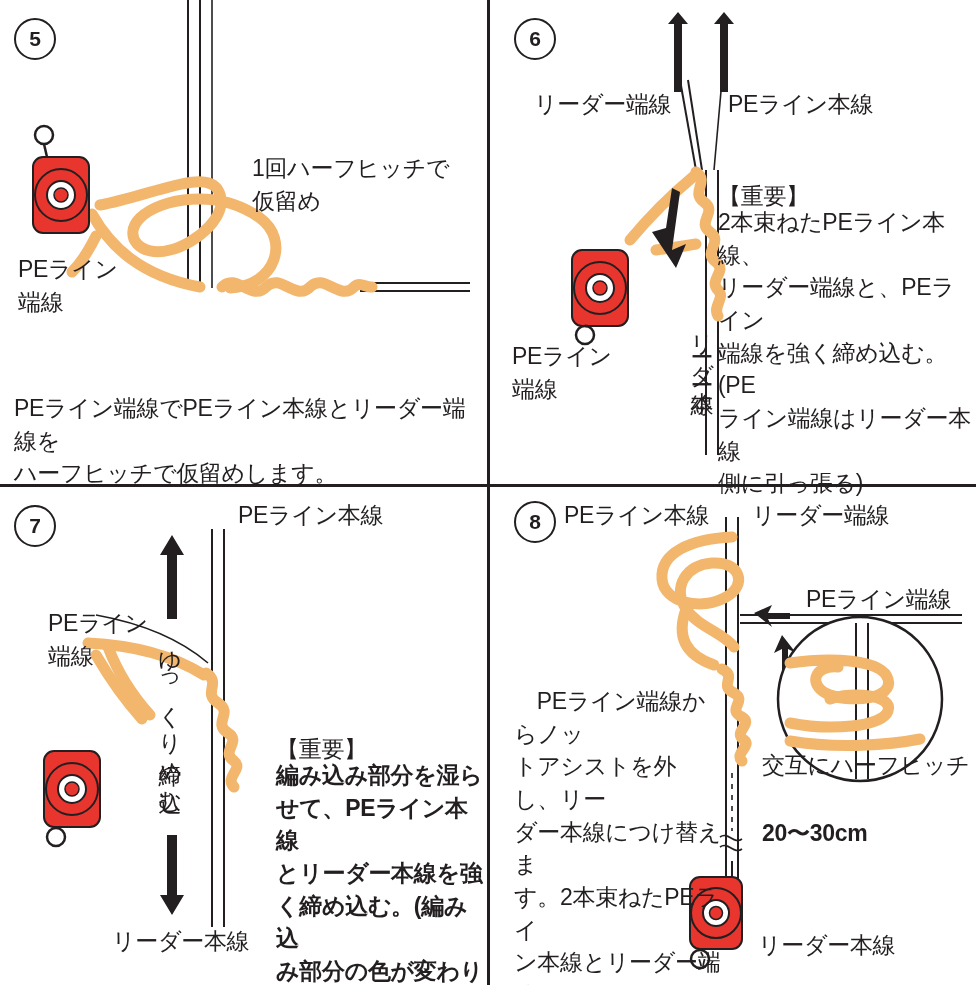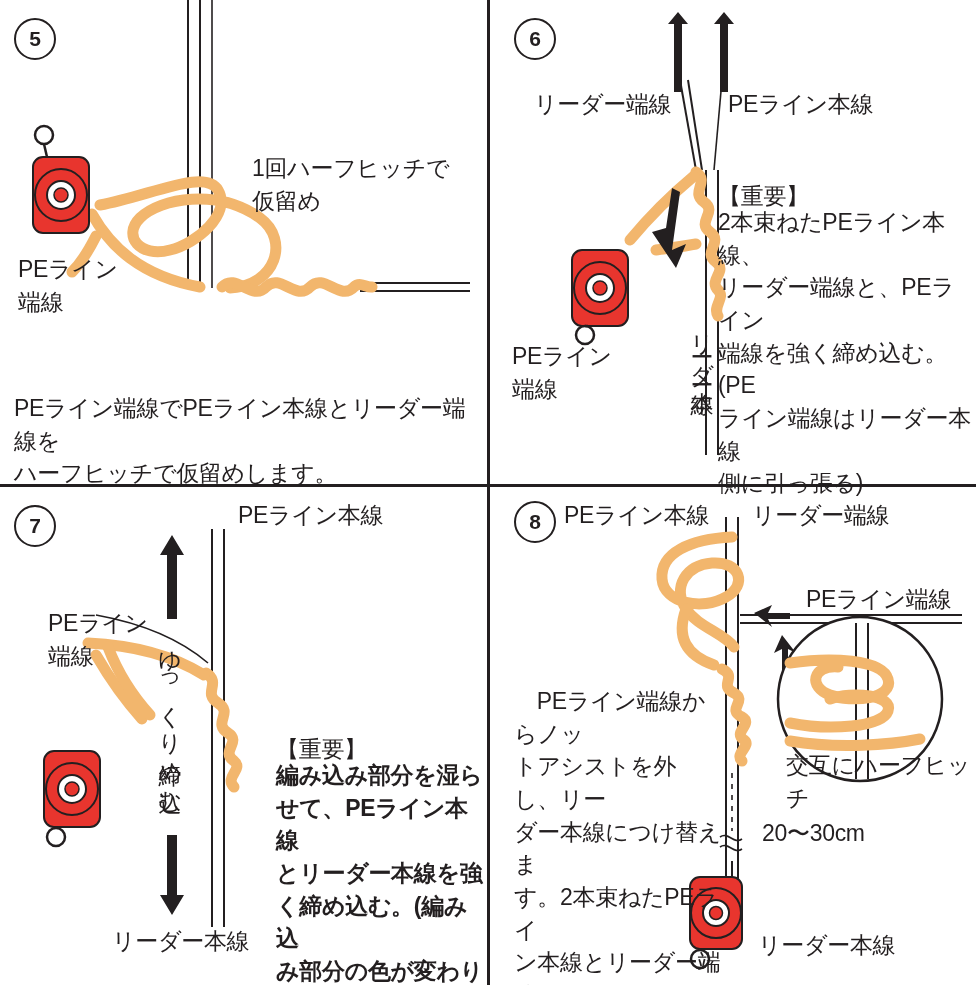--- a/index.html
+++ b/index.html
@@ -214,22 +214,22 @@
         <circle cx="226" cy="426" r="25" fill="#e8352e" stroke="#231f20" stroke-width="2"></circle>
         <circle cx="226" cy="426" r="13" fill="#fff" stroke="#231f20" stroke-width="2"></circle>
         <circle cx="226" cy="426" r="6.5" fill="#e8352e" stroke="#231f20" stroke-width="1.5"></circle>
         <circle cx="210" cy="472" r="9" fill="none" stroke="#231f20" stroke-width="2.5"></circle>
       </g>
     </svg>
 
     <div class="txt" style="left:74px;top:12px;">PEライン本線</div>
     <div class="txt" style="left:262px;top:12px;">リーダー端線</div>
     <div class="txt" style="left:316px;top:96px;">PEライン端線</div>
-    <div class="txt" style="left:272px;top:262px;margin-left:24px;">交互にハーフヒッチ</div>
-    <div class="txt" style="left:272px;top:330px;font-weight:normal;">20〜30cm</div>
+    <div class="txt" style="left:272px;top:262px;">交互にハーフヒッチ</div>
+    <div class="txt" style="left:272px;top:330px;font-weight:bold;">20〜30cm</div>
     <div class="txt" style="left:268px;top:442px;">リーダー本線</div>
 
     <div class="txt" style="left:24px;top:198px;width:208px;">　PEライン端線からノッ
 トアシストを外し、リー
 ダー本線につけ替えま
 す。2本束ねたPEライ
 ン本線とリーダー端線
 をハーフヒッチで
 10回以上交互に
 編み込みます。</div>

